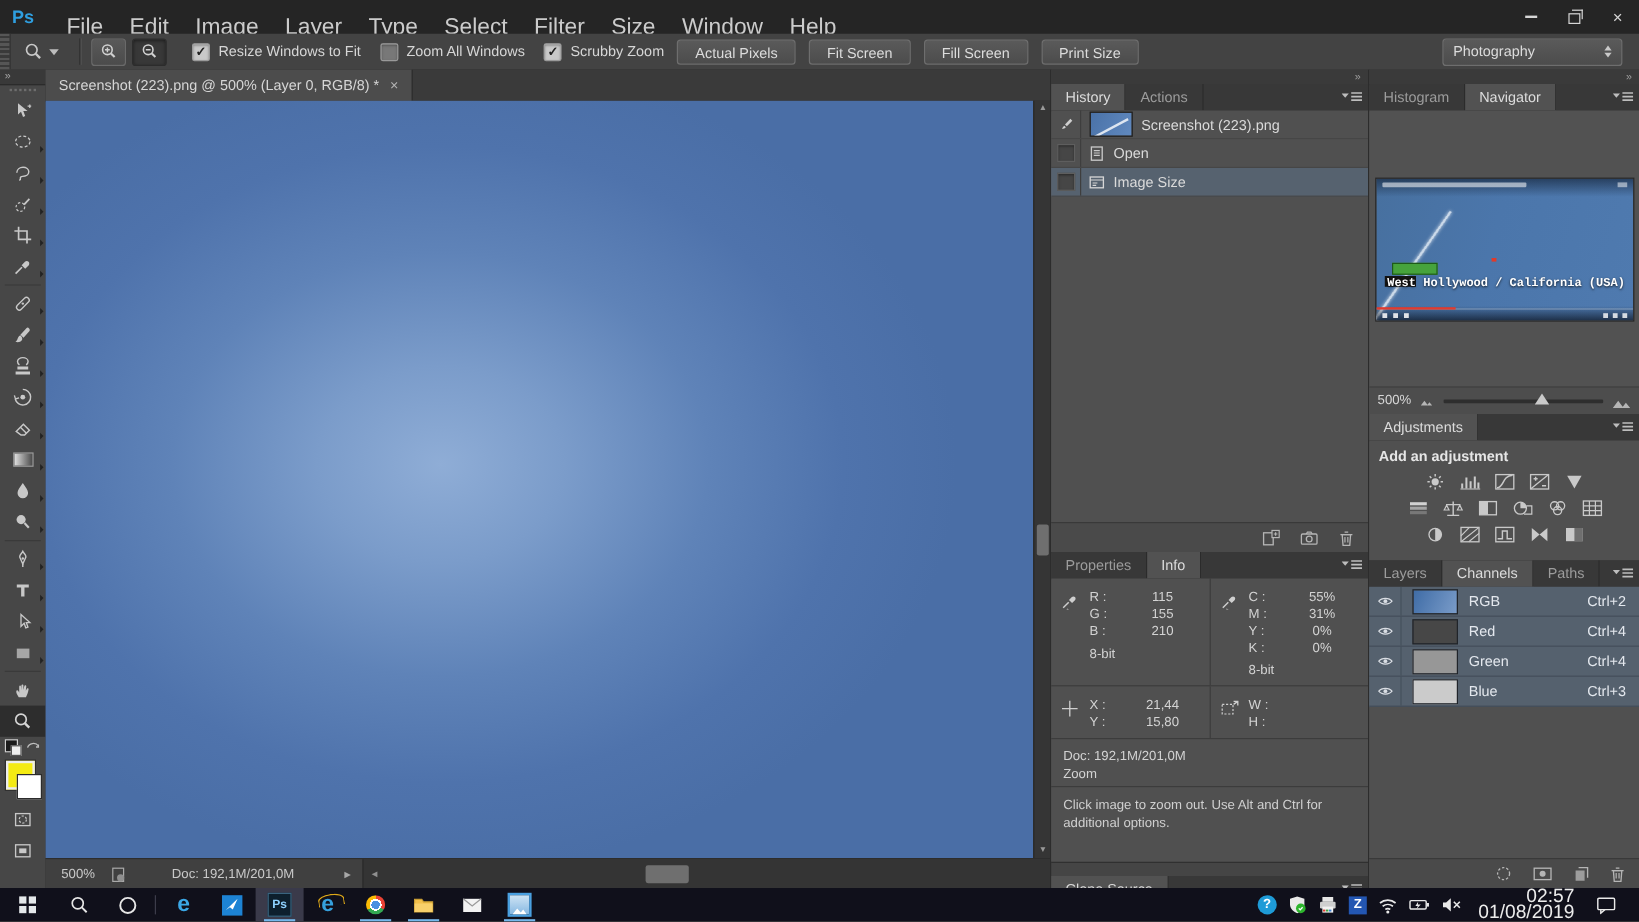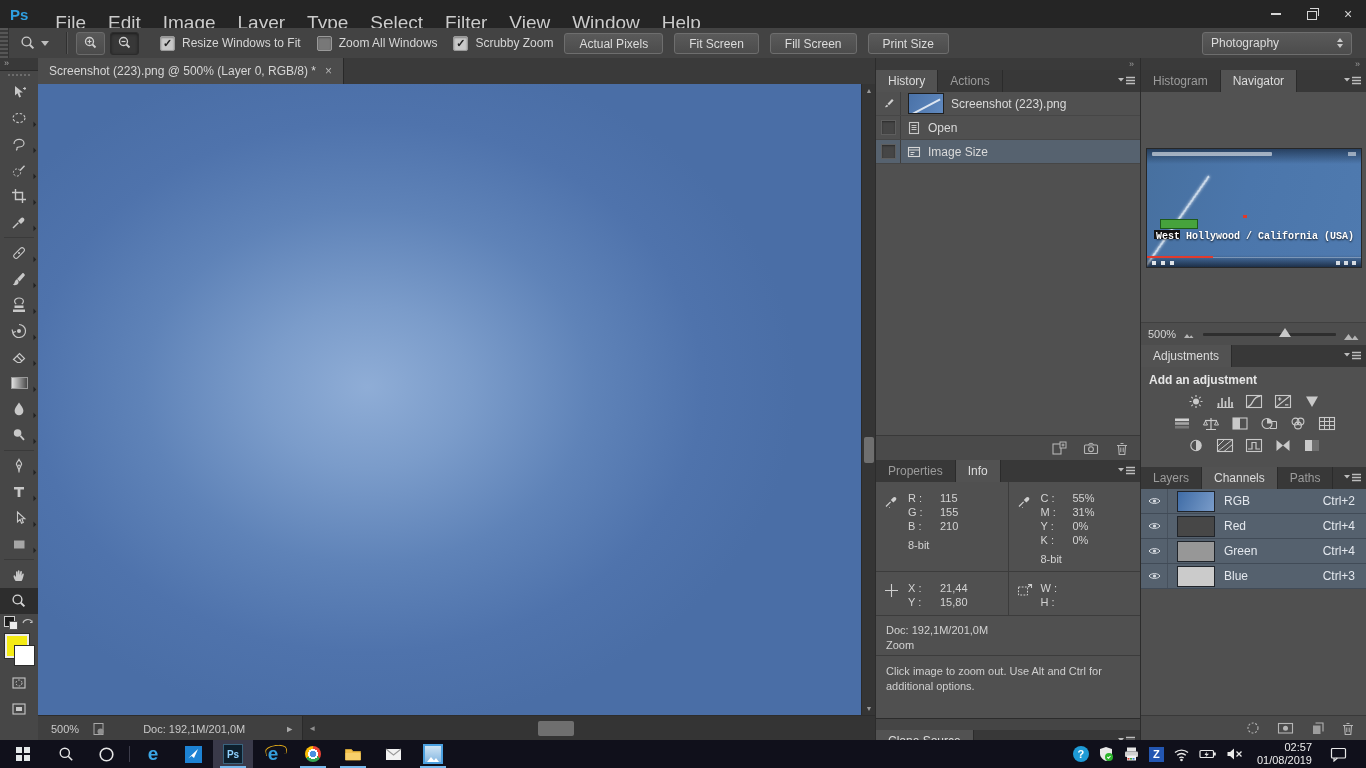--- a/index.html
+++ b/index.html
@@ -110,21 +110,21 @@
   .hicon{margin:0 7px 0 6px;}
   
   .infowrap{font-size:11px;color:#d3d3d3;}
   .infogrid{display:grid;grid-template-columns:1fr 1fr;border-bottom:1px solid #3c3c3c;}
   .icell{padding:9px 10px 6px 8px;display:flex;gap:6px;}
   .icell.left{border-right:1px solid #3c3c3c;}
   .ico-col{width:18px;padding-top:2px;}
   .ivals{flex:1;}
   .irow{display:flex;line-height:14px;}
   .ilab{width:32px;}
-  .ival{flex:1;text-align:left;}
+  .ival{flex:1;text-align:center;}
   .idepth{margin-top:6px;}
   .docline{padding:7px 10px 2px 10px;line-height:15px;border-bottom:1px solid #3c3c3c;}
   .hintline{padding:8px 10px;line-height:15px;color:#cfcfcf;}
   
   .navthumb{position:absolute;top:56px;left:5px;right:5px;height:118px;border:1px solid #272727;
       background:linear-gradient(105deg,#47709f 0%,#4b76ab 45%,#4f7aaf 100%);overflow:hidden;font-family:Liberation Mono, monospace;}
   .vt-top{position:absolute;top:0;left:0;right:0;height:15px;background:linear-gradient(rgba(10,20,35,.55),transparent);}
   .vt-titlebar{position:absolute;top:3px;left:5px;width:120px;height:4px;background:rgba(255,255,255,.55);border-radius:1px;}
   .vt-share{position:absolute;top:3px;right:5px;width:8px;height:4px;background:rgba(255,255,255,.5);}
   .vt-line{position:absolute;left:-6px;bottom:-8px;width:120px;height:2px;background:rgba(235,242,250,.8);
@@ -178,36 +178,36 @@
   .chrome{width:16px;height:16px;border-radius:50%;
       background:radial-gradient(circle at center,#4a90e2 0 3.5px,#fff 3.5px 5px,transparent 5px),
                  conic-gradient(#ea4335 0 33%,#34a853 33% 66%,#fbbc05 66% 100%);}
   .photosapp{width:16px;height:16px;border:2px solid #4aa0e0;background:linear-gradient(#cfe4f4,#86b8e2);
              display:flex;align-items:flex-end;justify-content:center;}
   .tray{margin-left:auto;display:flex;align-items:center;gap:9px;padding-right:4px;}
   .qhelp{width:16px;height:16px;border-radius:50%;background:#1e9bd7;color:#fff;font-size:11px;font-weight:bold;
          display:flex;align-items:center;justify-content:center;}
   .zapp{width:15px;height:15px;background:#2356b2;color:#fff;font-size:11px;font-weight:bold;
         display:flex;align-items:center;justify-content:center;}
-  .clock{text-align:right;font-size:11px;color:#ececec;line-height:13px;margin:0 9px 0 4px;}
+  .clock{text-align:right;font-size:16px;color:#ececec;line-height:13px;margin:0 9px 0 4px;}
   .deskedge{width:5px;height:100%;border-left:1px solid #2c2c38;}
 </style>
 </head>
 <body>
 
 <div class="titlebar">
   <span class="ps-logo">Ps</span>
   <span class="menu-item">File</span>
   <span class="menu-item">Edit</span>
   <span class="menu-item">Image</span>
   <span class="menu-item">Layer</span>
   <span class="menu-item">Type</span>
   <span class="menu-item">Select</span>
   <span class="menu-item">Filter</span>
-  <span class="menu-item">View</span>
+  <span class="menu-item">Size</span>
   <span class="menu-item">Window</span>
   <span class="menu-item">Help</span>
   <div class="win-controls">
     <div class="win-btn">
         <span class="glyph-min"></span>
       </div>
     <div class="win-btn">
         <span class="glyph-restore"></span>
       </div>
     <div class="win-btn">×</div>

